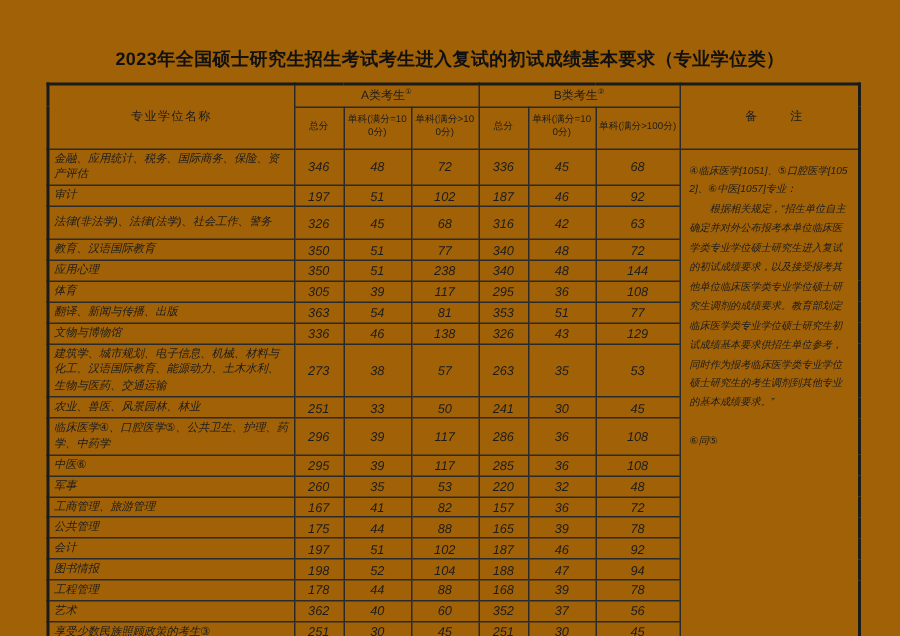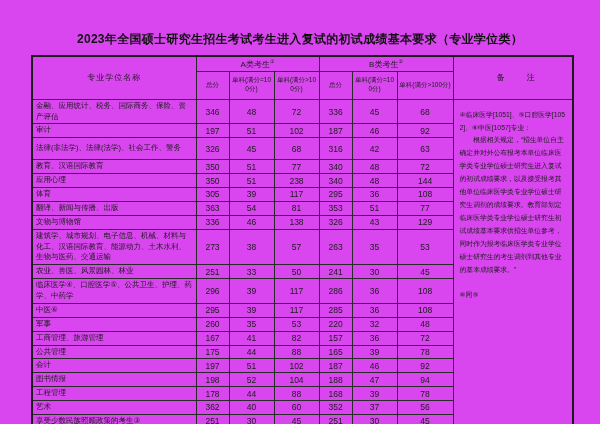--- a/index.html
+++ b/index.html
@@ -3,21 +3,21 @@
 <meta charset="utf-8">
 <style>
   html, body { margin: 0; padding: 0; }
   body {
     width: 600px; height: 424px;
     background: #ffffff;
     font-family: "Liberation Sans", "DejaVu Sans", sans-serif;
     color: #1a1a1a;
     overflow: hidden;
   }
-  .page { position: relative; width: 600px; height: 424px; background: #d946ef; }
+  .page { position: relative; width: 600px; height: 424px; background: #a16207; }
 
   .title {
     position: absolute; top: 31px; left: 0; width: 100%;
     text-align: center;
     font-size: 12px; font-weight: bold; letter-spacing: 0.3px;
     color: #111;
   }
 
   table.score-table {
     position: absolute; left: 31px; top: 55px;
@@ -36,21 +36,21 @@
   
   thead tr.group-row { height: 15px; }
   thead tr.sub-row { height: 28px; }
   th.name-h { font-size: 8px; letter-spacing: 1px; }
   th.group-h { font-size: 8px; }
   th.group-h sup { font-size: 5px; }
   th.sub-h { font-size: 6.5px; line-height: 1.35; word-break: break-all; padding: 1px 1px; }
   th.remark-h { font-size: 8px; letter-spacing: 2px; padding-left: 10px; }
 
   
-  tbody tr { height: 12px; }
+  tbody tr { height: 12px; font-style: italic; }
   tbody tr:nth-child(1)  { height: 22px; }
   tbody tr:nth-child(3)  { height: 22px; }
   tbody tr:nth-child(9)  { height: 33px; }
   tbody tr:nth-child(11) { height: 22px; }
 
   td.name {
     text-align: left;
     font-size: 7.5px;
     line-height: 1.45;
     padding: 1px 3px;

